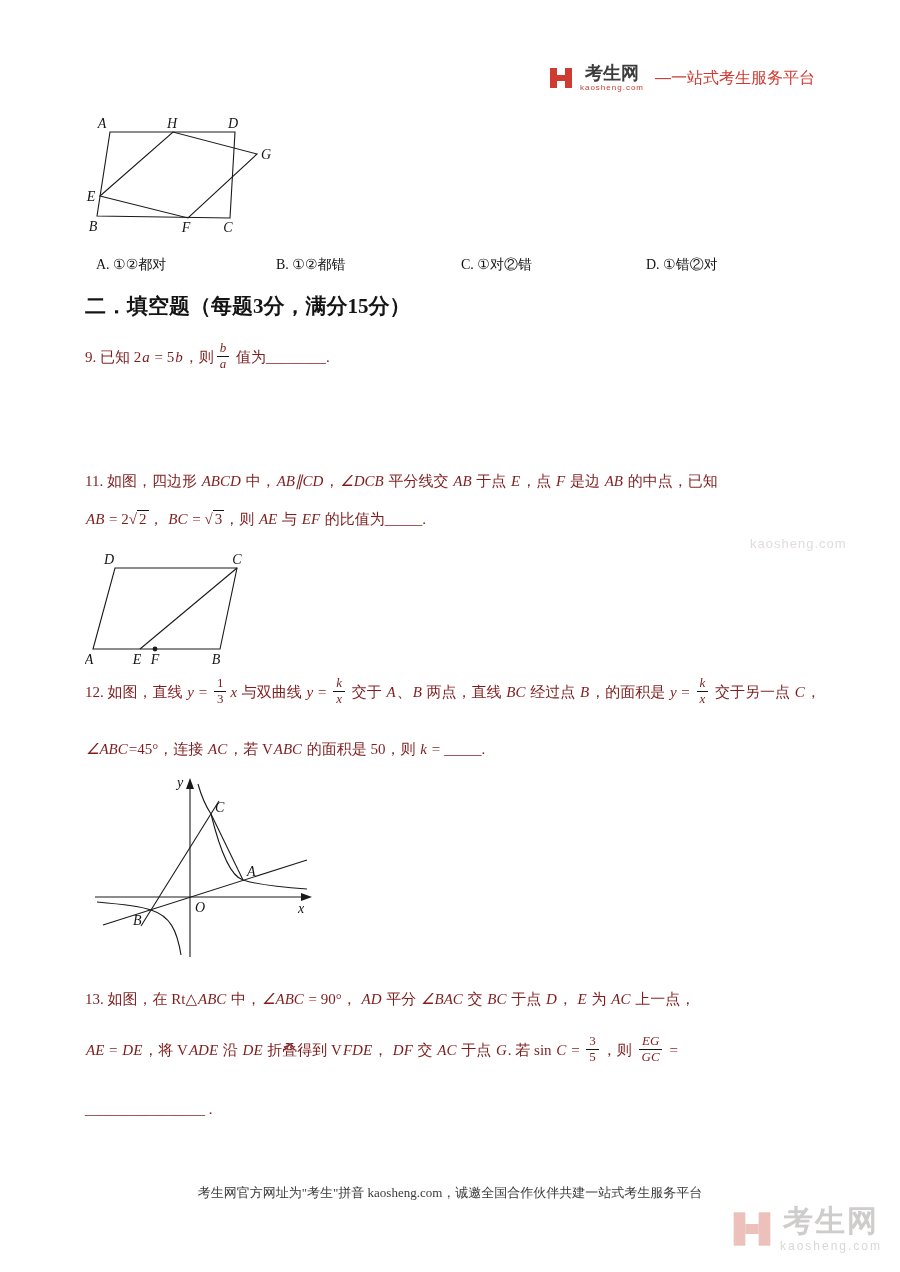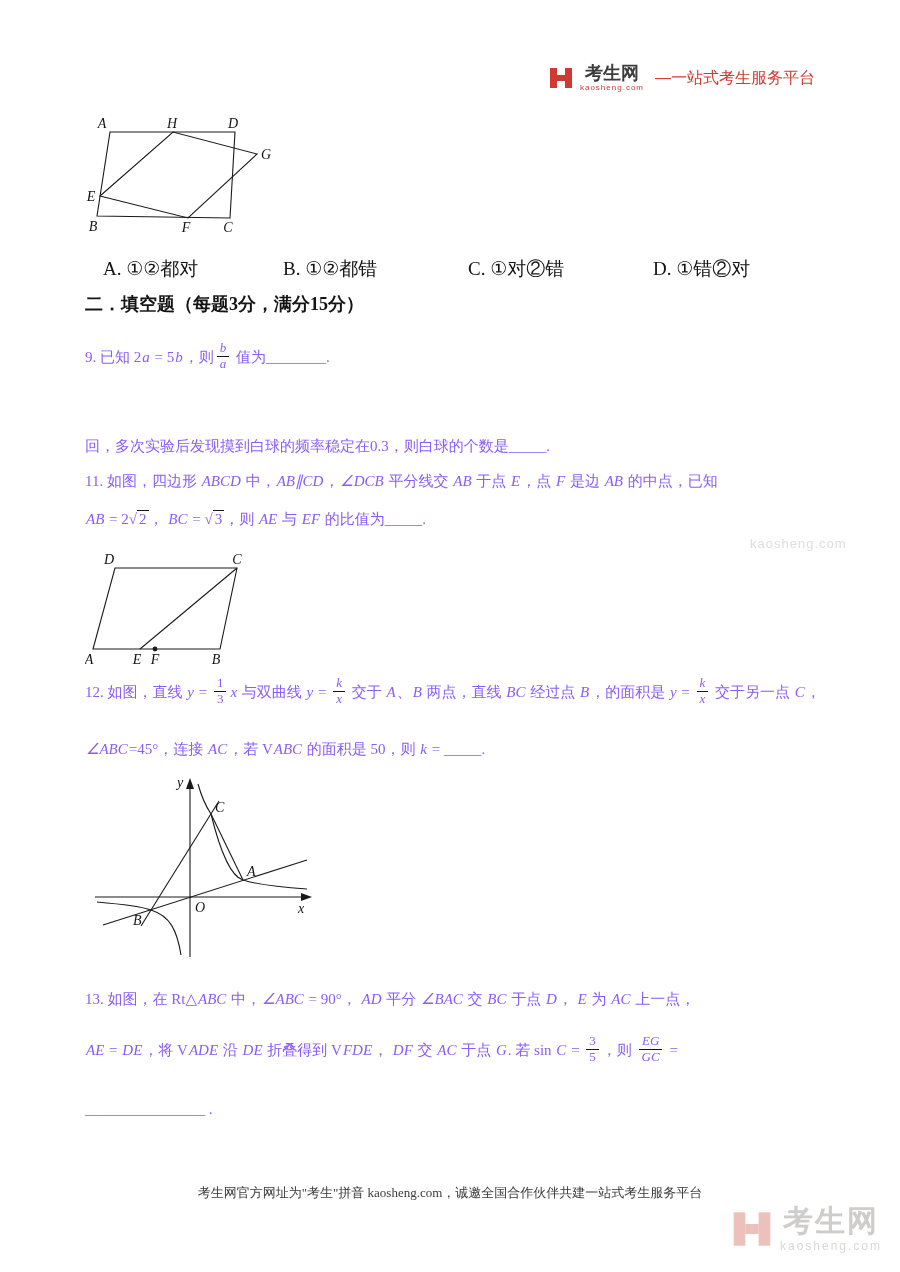--- a/index.html
+++ b/index.html
@@ -9,32 +9,32 @@
   .abs{position:absolute}
 
   
   .header-logo{top:58px;right:85px;display:flex;align-items:center;gap:7px}
   .logo-text{display:flex;flex-direction:column;line-height:1;align-items:center}
   .logo-brand{font-size:18px;font-weight:bold;color:#3c3c3c;font-family:"Liberation Sans",sans-serif}
   .logo-domain{font-size:8px;color:#cf3b32;letter-spacing:1px;margin-top:2px;font-family:"Liberation Sans",sans-serif}
   .logo-tagline{font-size:16px;color:#cf3b32;margin-left:4px;font-family:"Liberation Sans",sans-serif}
 
   
-  .qline{position:absolute;left:85px;white-space:nowrap;font-size:15px;color:#8b5cf6}
+  .qline{position:absolute;left:85px;white-space:nowrap;font-size:15px;color:#7f1d1d}
   .seg-m{font-style:italic;padding:0 1px}
   .frac{display:inline-flex;flex-direction:column;align-items:center;vertical-align:middle;
         line-height:1.15;font-size:13px;margin:0 3px;transform:translateY(-2px)}
   .frac .num{border-bottom:1px solid #141414;padding:0 3px}
   .frac .den{padding:0 3px}
   .frac-i{font-style:italic}
   .rad .rad-body{border-top:1px solid #141414;padding:0 2px}
 
-  .options{top:250px;left:103px;width:740px;display:grid;
-           grid-template-columns:180px 185px 185px auto;font-size:19px}
-  .section-title{top:286px;left:85px;font-size:18px;font-weight:bold}
+  .options{top:250px;left:96px;width:740px;display:grid;
+           grid-template-columns:180px 185px 185px auto;font-size:14px}
+  .section-title{top:286px;left:85px;font-size:21px;font-weight:bold}
 
   .fig line,.fig polyline,.fig polygon,.fig path{stroke:#1a1a1a;stroke-width:1.1;fill:none}
   .fig .arrow{fill:#1a1a1a;stroke:none}
   .fig .dot{fill:#1a1a1a;stroke:none}
   .fig text{font-family:"Liberation Serif",serif;font-style:italic;font-size:14px;fill:#141414;stroke:none}
 
   .footer{top:1178px;left:0;width:900px;text-align:center;font-size:13px;color:#3a3a3a}
 
   .side-watermark{left:750px;top:530px;font-size:13px;color:#e2dcdc;
                   font-family:"Liberation Sans",sans-serif;letter-spacing:1px}
@@ -82,21 +82,20 @@
     <span>D. ①错②对</span>
   </div>
 
   <div class="section-title abs">二．填空题（每题3分，满分15分）</div>
 
   <div class="qline" style="top:330px;line-height:42px"><span class="seg-t">9. 已知 2</span><span class="seg-m">a</span><span class="seg-t"> = 5</span><span class="seg-m">b</span><span class="seg-t">，则</span><span class="frac frac-i">
         <span class="num">b</span>
         <span class="den">a</span>
       </span><span class="seg-t"> 值为________.</span></div>
 
-  <div class="qline" style="top:427px;line-height:26px">回，多次实验后发现摸到白球的频率稳定在0.3，则白球的个数是_____.</div>
 
   <div class="qline" style="top:462px;line-height:26px"><span class="seg-t">11. 如图，四边形 </span><span class="seg-m">ABCD</span><span class="seg-t"> 中，</span><span class="seg-m">AB∥CD</span><span class="seg-t">，</span><span class="seg-m">∠DCB</span><span class="seg-t"> 平分线交 </span><span class="seg-m">AB</span><span class="seg-t"> 于点 </span><span class="seg-m">E</span><span class="seg-t">，点 </span><span class="seg-m">F</span><span class="seg-t"> 是边 </span><span class="seg-m">AB</span><span class="seg-t"> 的中点，已知</span></div>
   <div class="qline" style="top:498px;line-height:30px"><span class="seg-m">AB</span><span class="seg-t"> = 2</span><span class="rad"><span>√</span><span class="rad-body">2</span></span><span class="seg-t">， </span><span class="seg-m">BC</span><span class="seg-t"> = </span><span class="rad"><span>√</span><span class="rad-body">3</span></span><span class="seg-t">，则 </span><span class="seg-m">AE</span><span class="seg-t"> 与 </span><span class="seg-m">EF</span><span class="seg-t"> 的比值为_____.</span></div>
 
   <svg class="abs fig" style="left:85px;top:548px" width="180" height="115" viewBox="0 0 180 115">
     <polygon points="30,14 152,14 135,95 8,95"></polygon>
     <line x1="152" y1="14" x2="55" y2="95"></line>
     <circle class="dot" cx="70" cy="95" r="2.4"></circle>
     <text x="24" y="10" text-anchor="middle">D</text>
     <text x="152" y="10" text-anchor="middle">C</text>

